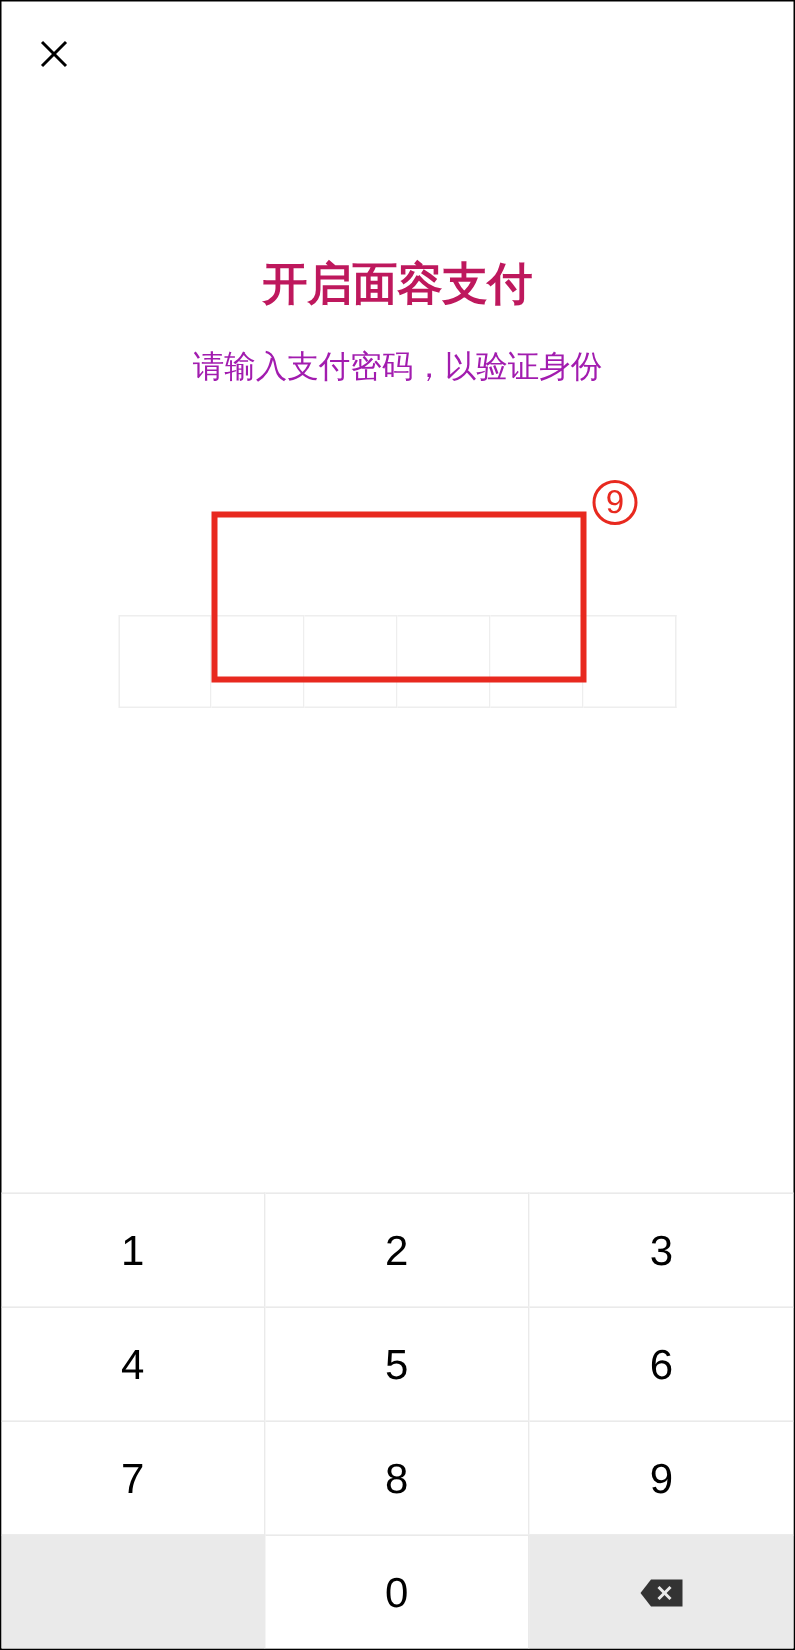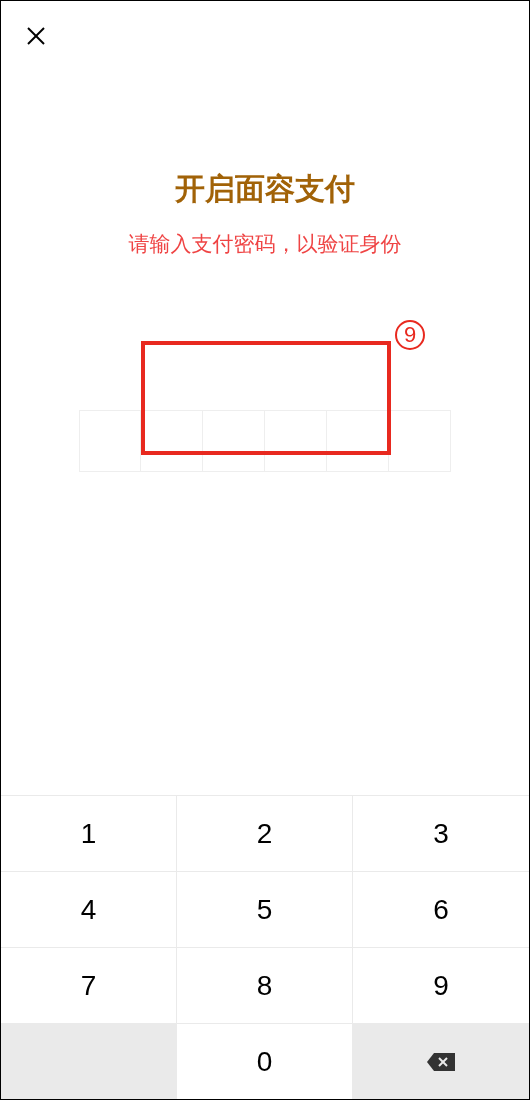--- a/index.html
+++ b/index.html
@@ -24,27 +24,27 @@
       height: 30px;
       cursor: pointer;
       display: flex;
       align-items: center;
       justify-content: center;
     }
     .title {
       text-align: center;
       font-size: 30px;
       font-weight: 600;
-      color: #a16207;
+      color: #be185d;
       margin-top: 168px;
     }
     .subtitle {
       text-align: center;
       font-size: 21px;
-      color: #ef4444;
+      color: #a21caf;
       margin-top: 20px;
     }
     .password-boxes {
       display: flex;
       justify-content: center;
       margin-top: 152px;
     }
     .box {
       width: 62px;
       height: 62px;

